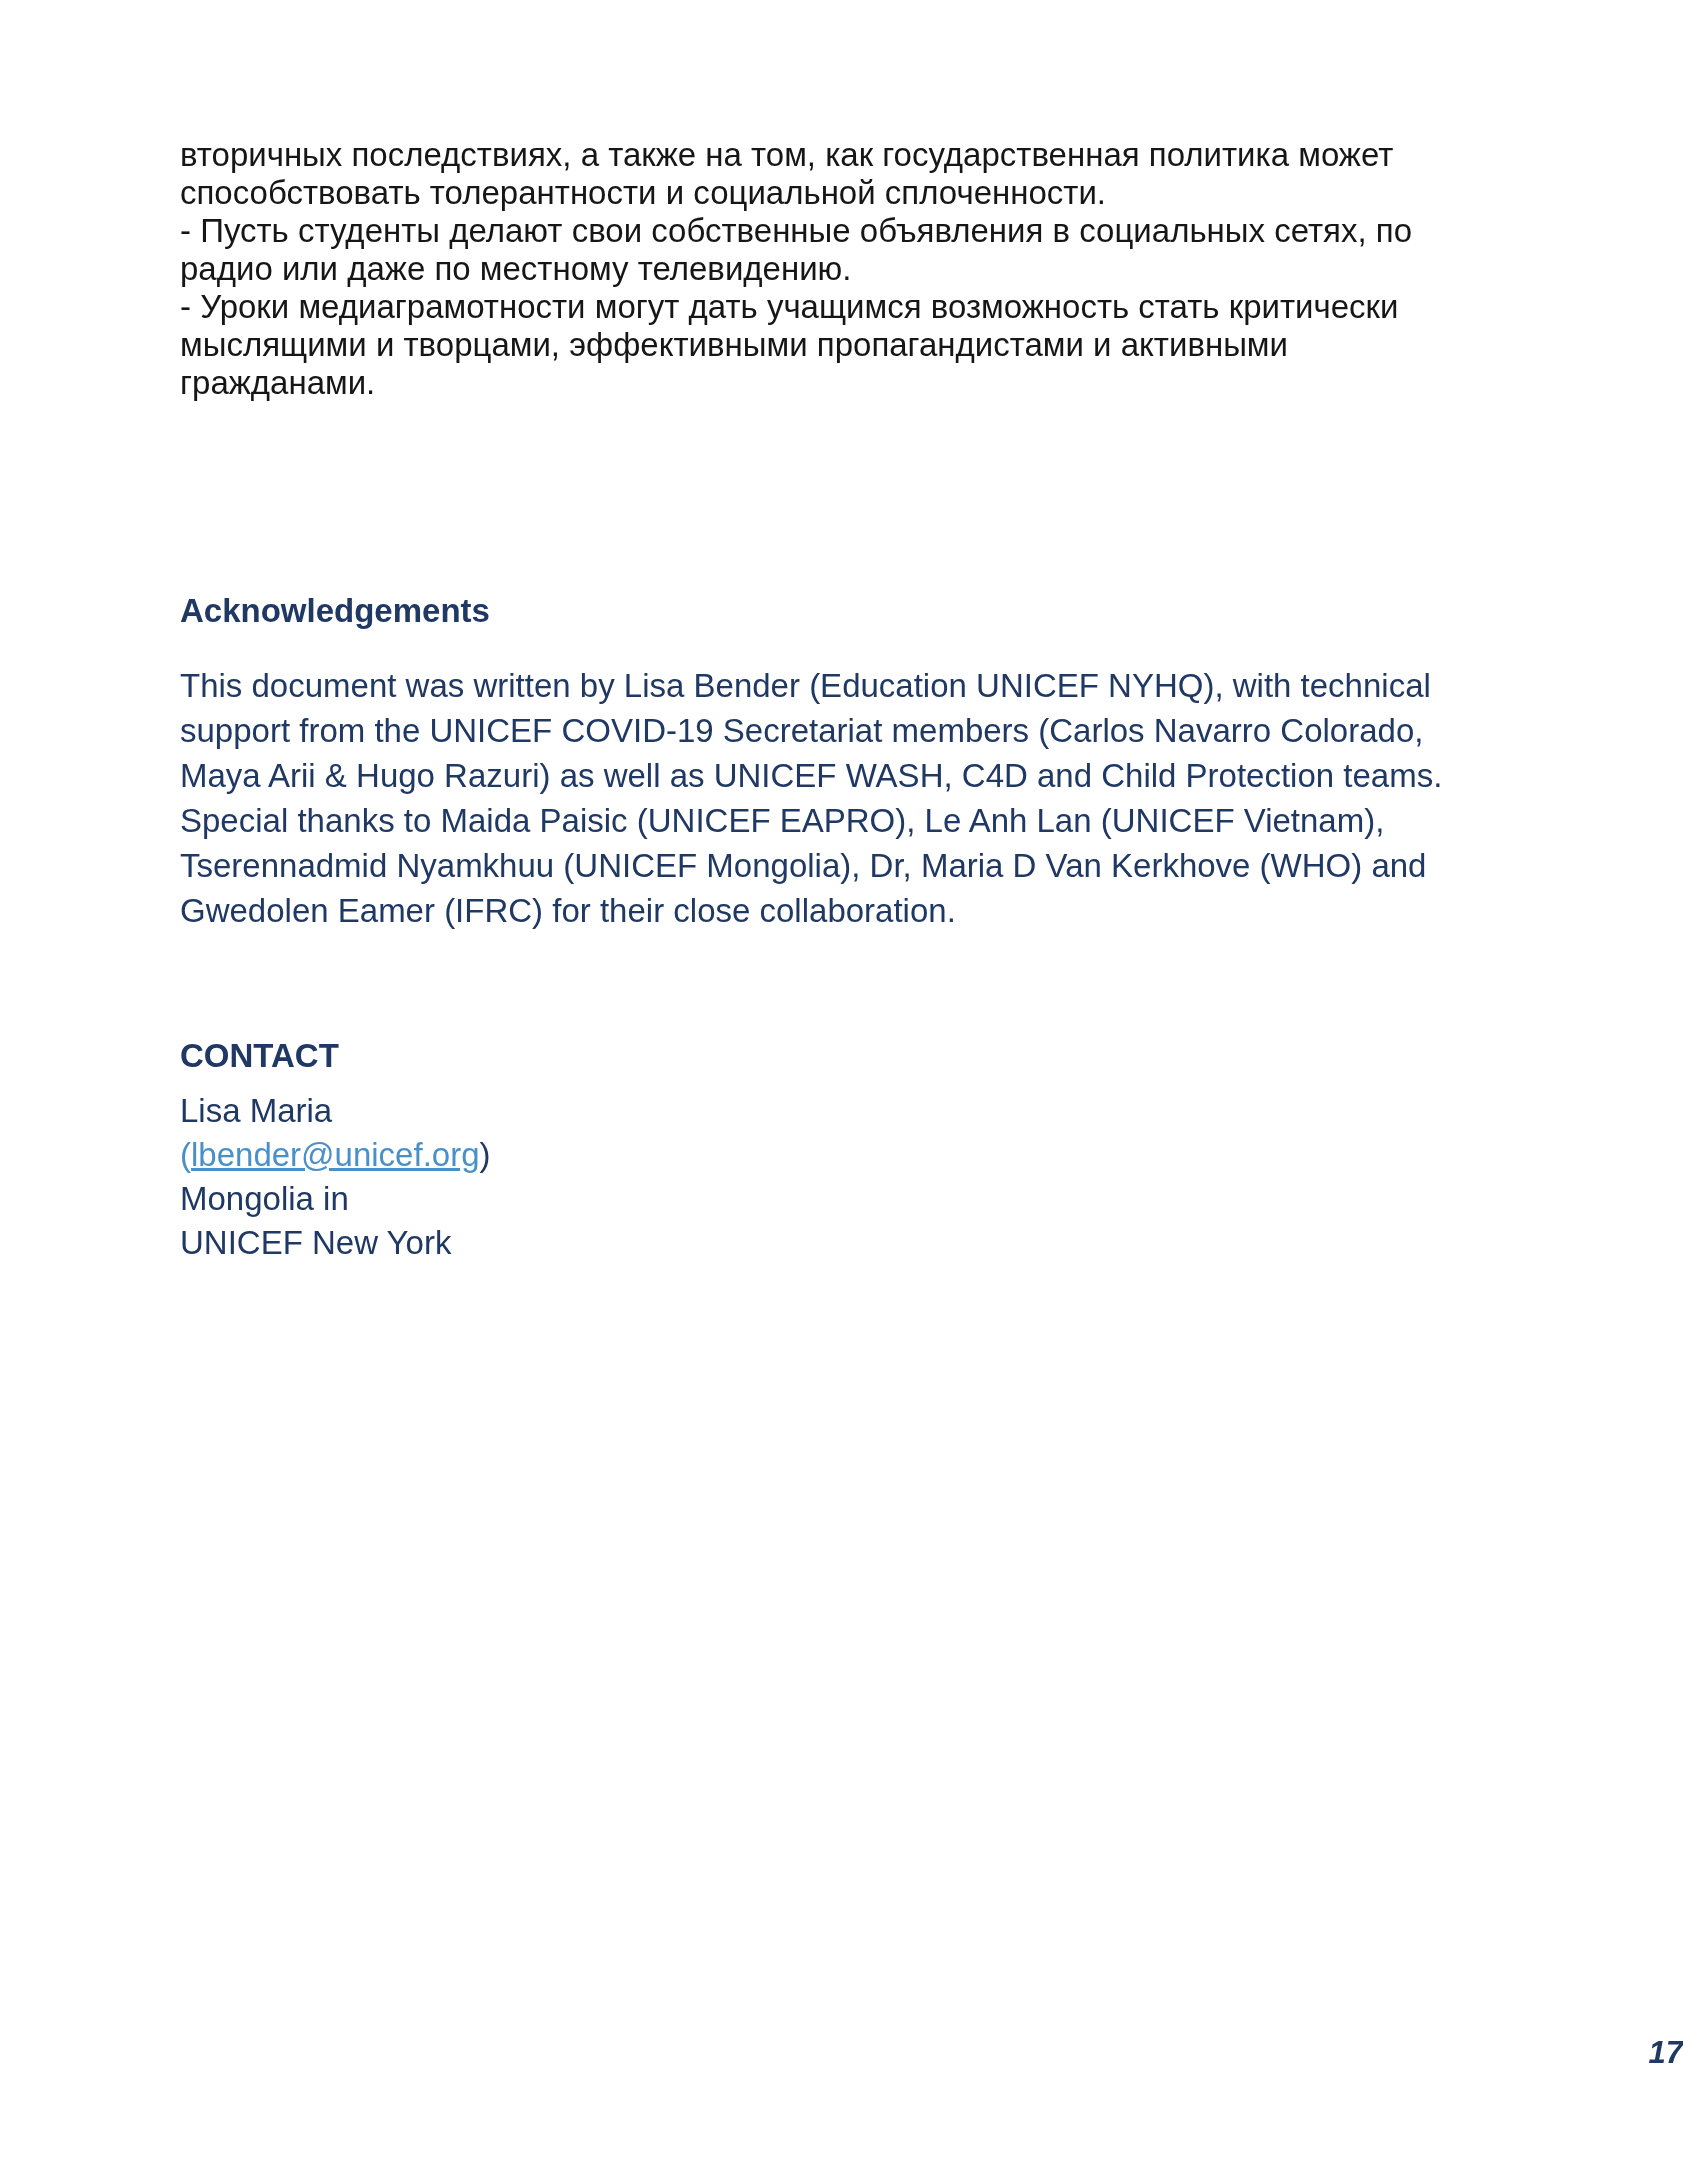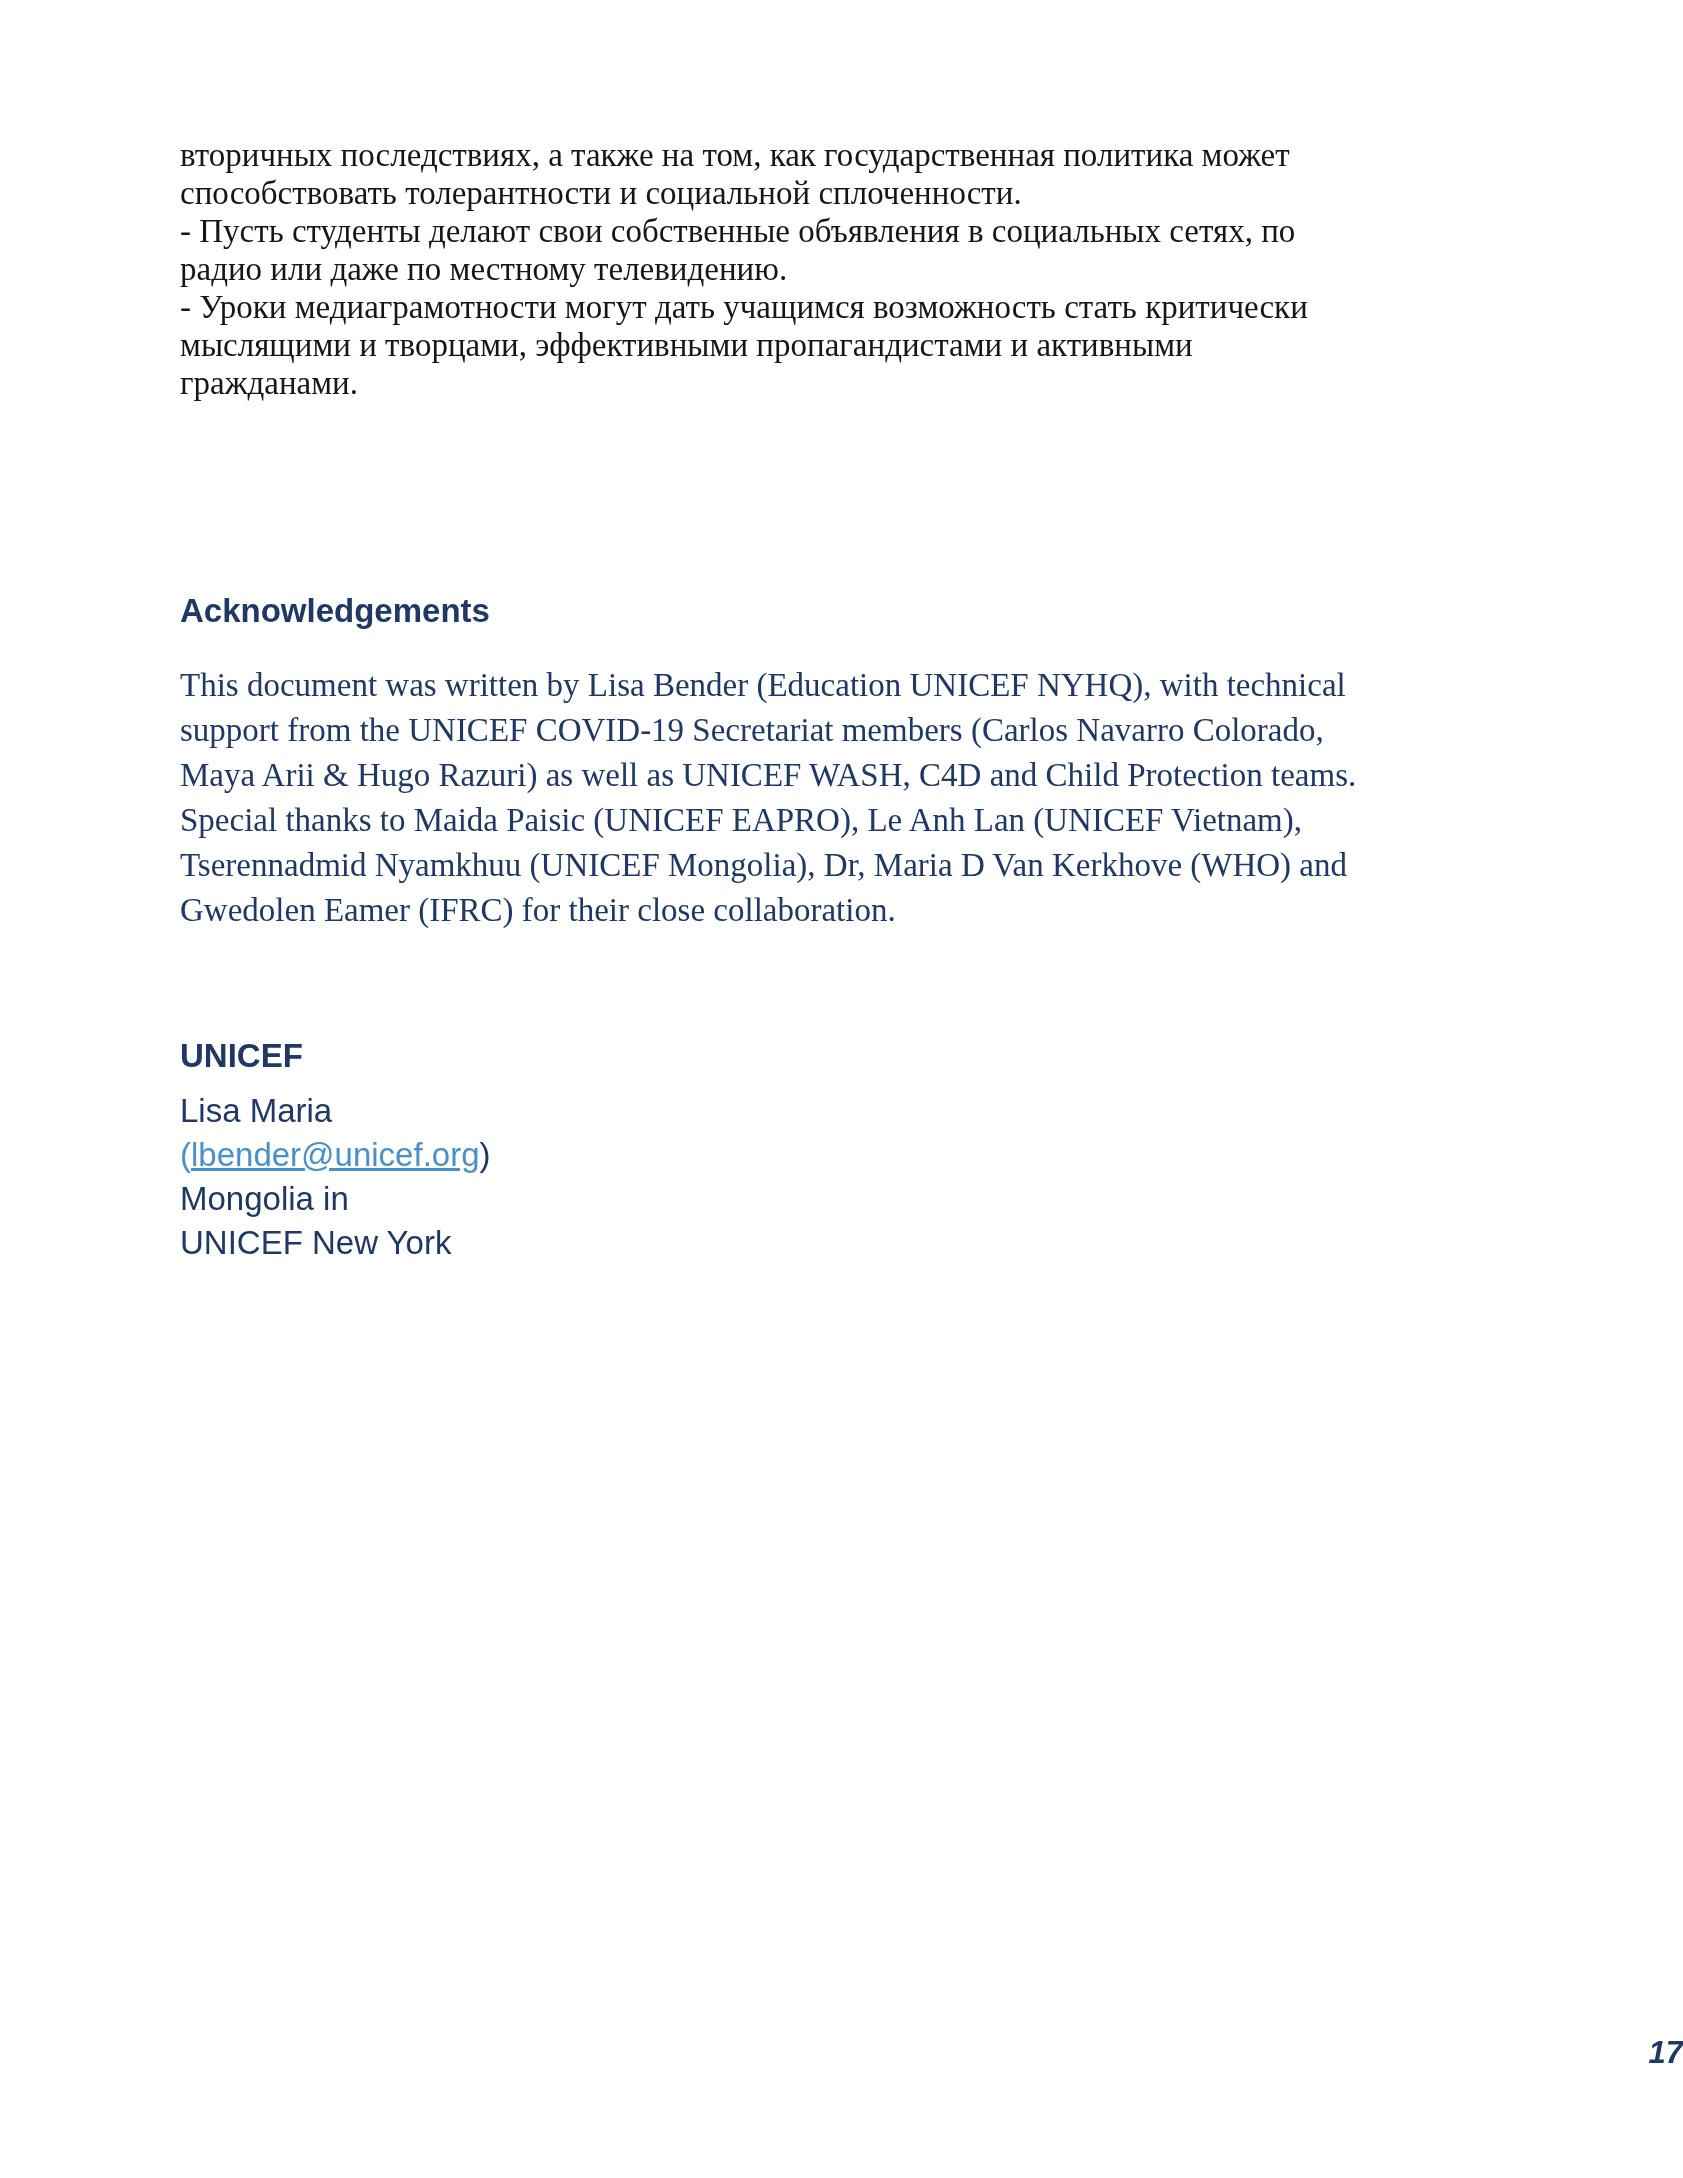--- a/index.html
+++ b/index.html
@@ -9,21 +9,21 @@
   }
   .page {
     position: relative;
     width: 1683px;
     height: 2178px;
     background: var(--page-bg, #ffffff);
     font-family: "Liberation Sans", sans-serif;
     overflow: hidden;
   }
   .abs { position: absolute; }
-  .prelines { white-space: pre-line; font-family: Liberation Serif, serif; }
+  .prelines { white-space: pre-line; }
 
   .ru-paragraph {
     left: 180px;
     top: 136px;
     width: 1406px;
     font-size: 33px;
     line-height: 38px;
     color: var(--ink, #161616);
   }
   .section-heading {
@@ -85,21 +85,21 @@
 
   <div class="abs section-heading ack-heading">Acknowledgements</div>
 
   <div class="abs ack-paragraph prelines">This document was written by Lisa Bender (Education UNICEF NYHQ), with technical
 support from the UNICEF COVID-19 Secretariat members (Carlos Navarro Colorado,
 Maya Arii &amp; Hugo Razuri) as well as UNICEF WASH, C4D and Child Protection teams.
 Special thanks to Maida Paisic (UNICEF EAPRO), Le Anh Lan (UNICEF Vietnam),
 Tserennadmid Nyamkhuu (UNICEF Mongolia), Dr, Maria D Van Kerkhove (WHO) and
 Gwedolen Eamer (IFRC) for their close collaboration.</div>
 
-  <div class="abs section-heading contact-heading">UNICEF</div>
+  <div class="abs section-heading contact-heading">CONTACT</div>
 
   <div class="abs contact-block">
     <div>Lisa Maria</div>
     <div><span class="email-paren-open">(</span><a class="email-link">lbender@unicef.org</a><span class="email-paren-close">)</span></div>
     <div>Mongolia in</div>
     <div>UNICEF New York</div>
   </div>
 
   <div class="abs page-number">17</div>
 

